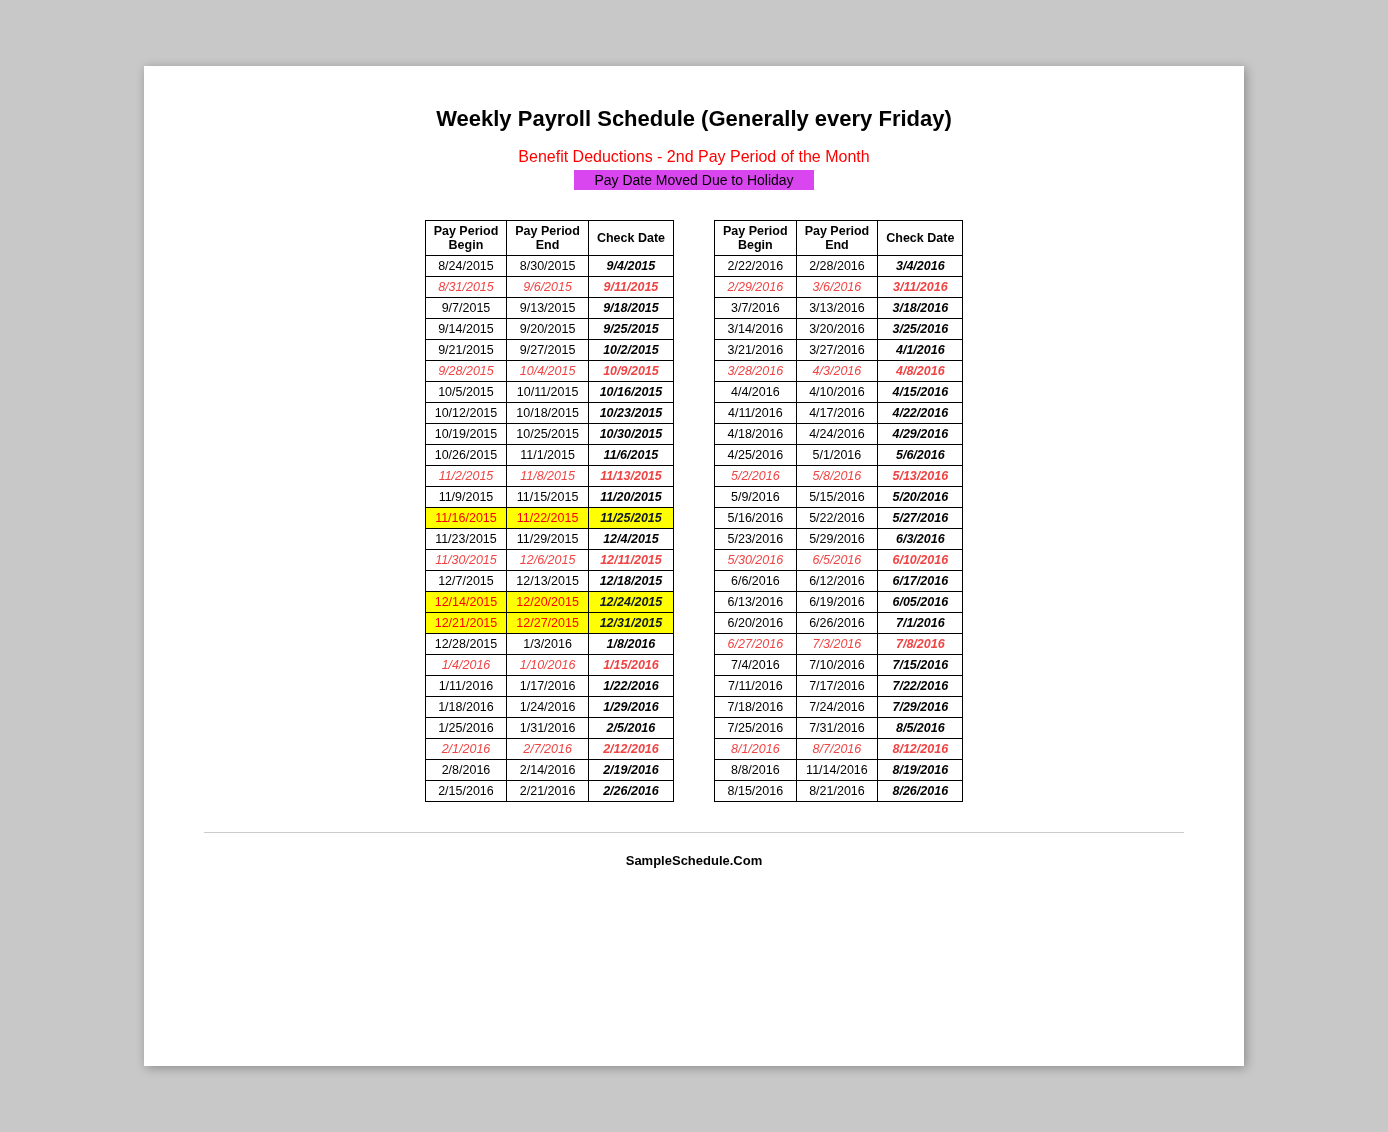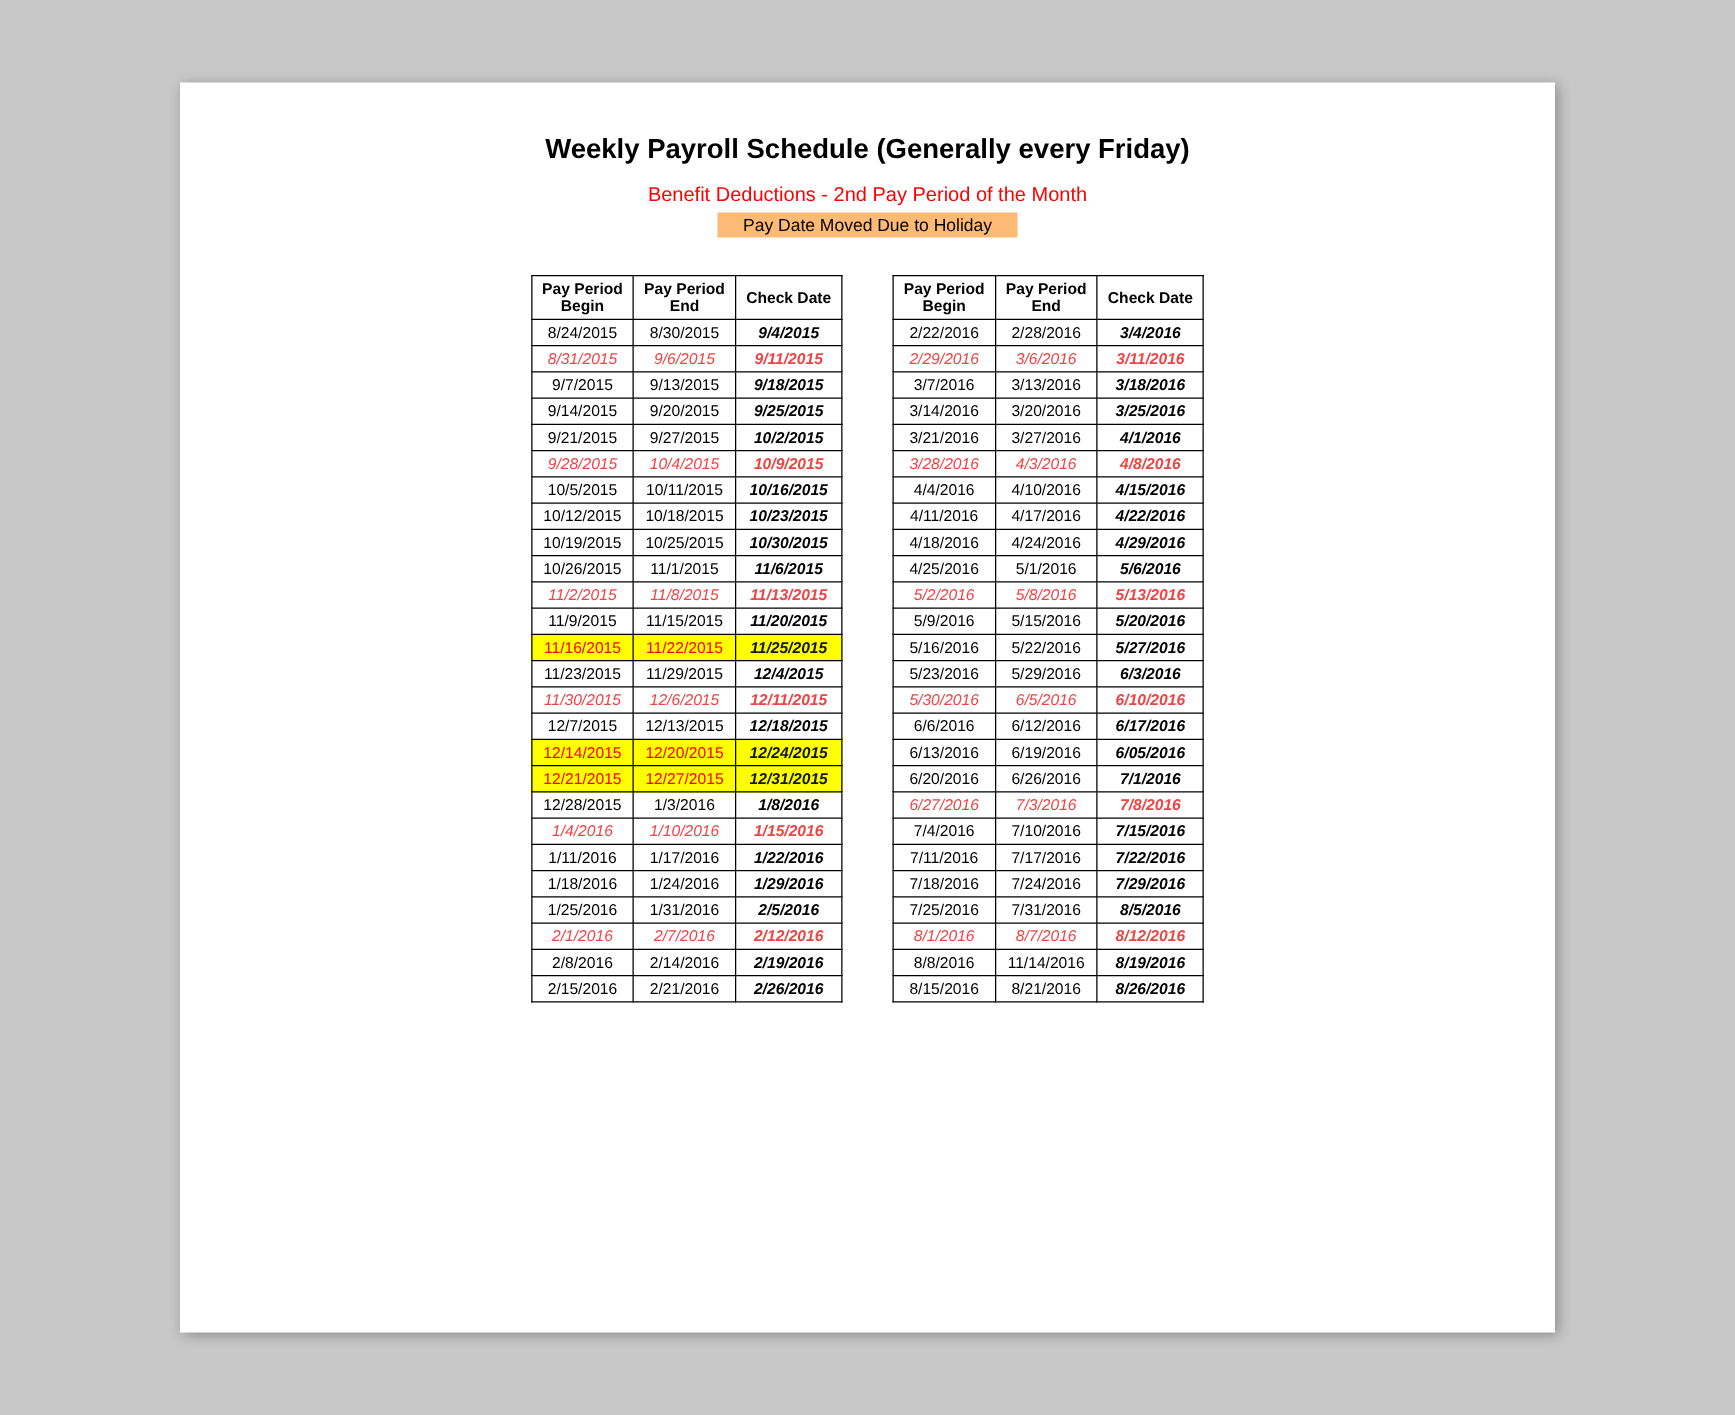--- a/index.html
+++ b/index.html
@@ -30,21 +30,21 @@
       margin-bottom: 16px;
       color: #000;
     }
     .subtitle-red {
       color: red;
       font-size: 16px;
       text-align: center;
       margin-bottom: 4px;
     }
     .subtitle-highlight {
-      background: #fdba74;
+      background: #d946ef;
       color: #000;
       font-size: 14px;
       text-align: left;
       padding: 2px 20px;
       margin-bottom: 20px;
     }
     .tables-wrapper {
       display: flex;
       gap: 40px;
       margin-top: 10px;
@@ -376,13 +376,14 @@
           </tr>
           <tr>
             <td>8/15/2016</td>
             <td>8/21/2016</td>
             <td class="check-date-col">8/26/2016</td>
           </tr>
         </tbody>
       </table>
   </div>
 
+  <div class="footer-bar">SampleSchedule.Com</div>
 </div>
 
 </body></html>

